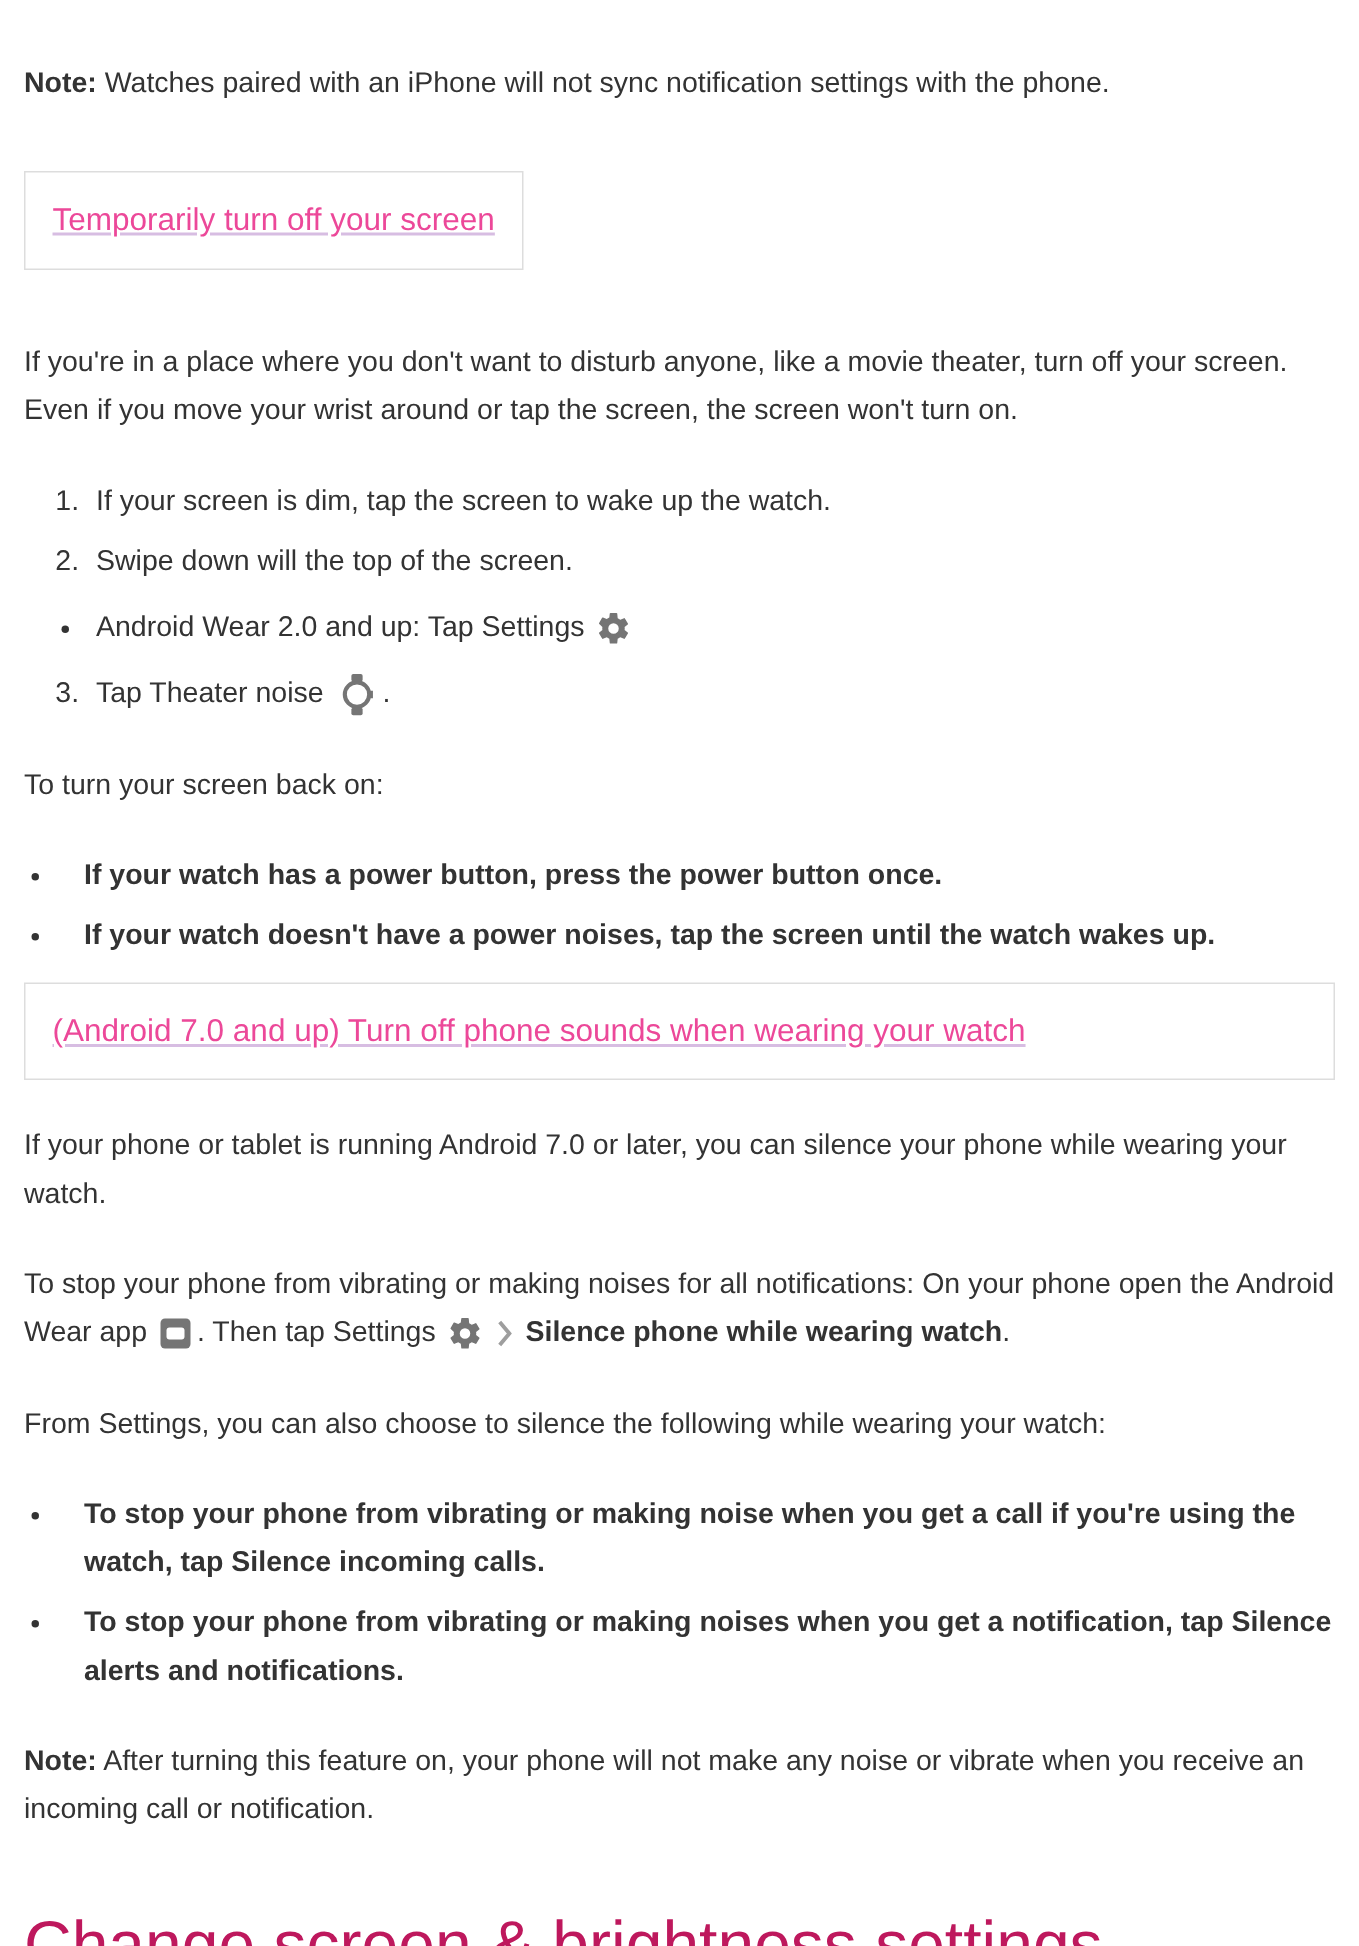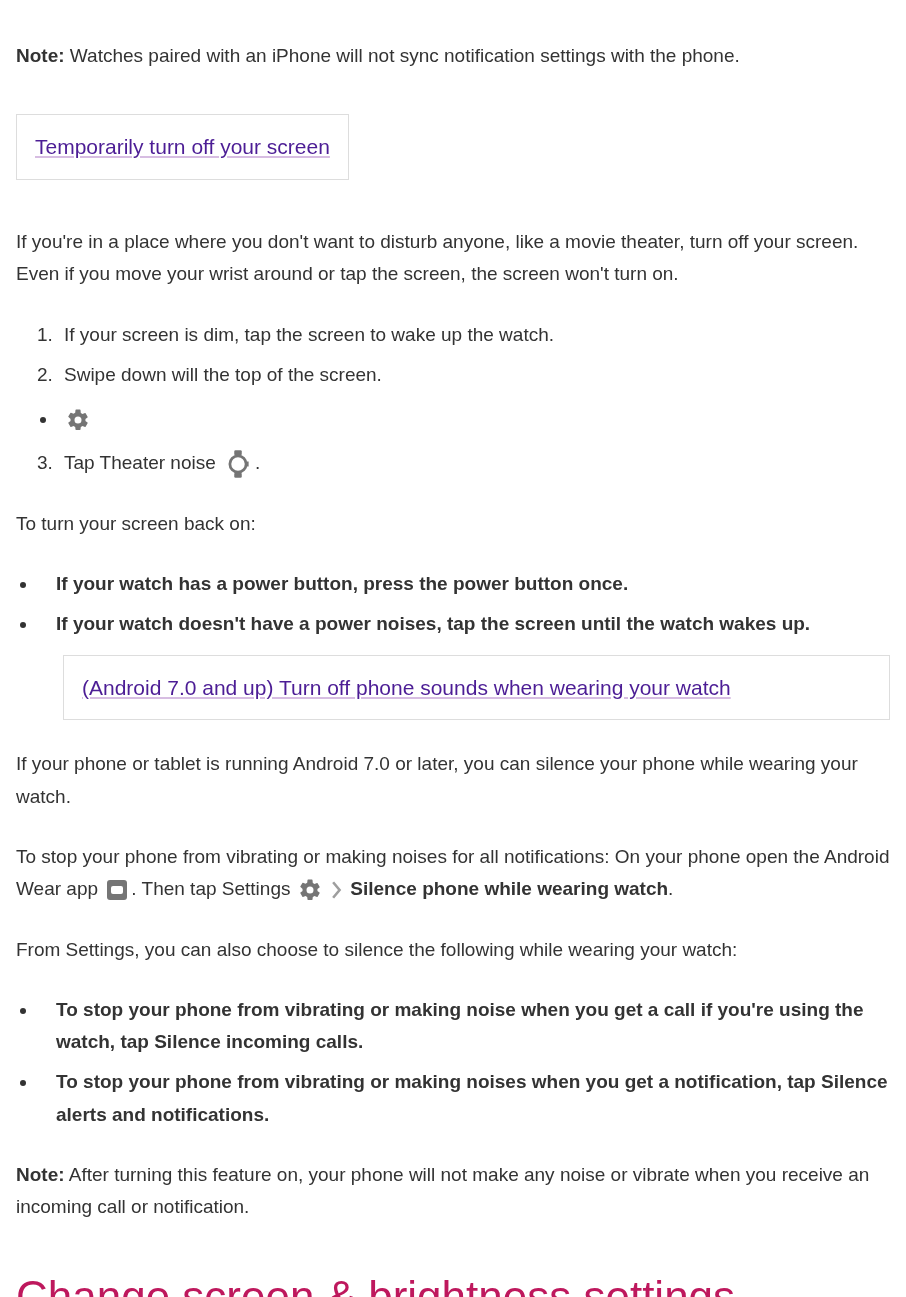--- a/index.html
+++ b/index.html
@@ -13,23 +13,23 @@
       background: #fff;
     }
     .note-label { font-weight: bold; }
     .accordion-box {
       border: 1px solid #ddd;
       padding: 14px 18px;
       margin: 14px 0 18px 0;
       display: inline-block;
       background: #fff;
     }
-    .accordion-box.wide { display: block; margin-left: 47px; }
+    .accordion-box.wide { display: block; }
     .accordion-title {
-      color: #4c1d95;
+      color: #ec4899;
       font-size: 21px;
       text-decoration: underline;
       text-decoration-color: rgba(155,89,182,0.4);
       cursor: pointer;
     }
     p { margin: 28px 0; }
     ol, ul { margin: 12px 0; padding-left: 42px; }
     ol li, ul li { margin: 8px 0; padding-left: 6px; }
     ul { list-style-type: disc; }
     ul.top-bullets { padding-left: 22px; }
@@ -64,21 +64,21 @@
 
 <p>If you're in a place where you don't want to disturb anyone, like a movie theater, turn off your screen. Even if you move your wrist around or tap the screen, the screen won't turn on.</p>
 
 <ol>
   <li>If your screen is dim, tap the screen to wake up the watch.</li>
   <li>Swipe down will the top of the screen.</li>
 </ol>
 
 <ul>
   <li>
-    <span class="icon-settings"><svg width="24" height="24" viewBox="0 0 24 24">
+    <span>Android Wear 2.0 and up: Tap Settings </span><span class="icon-settings"><svg width="24" height="24" viewBox="0 0 24 24">
           <path fill="#757575" d="M19.4 13a7.5 7.5 0 0 0 .1-1 7.5 7.5 0 0 0-.1-1l2.1-1.6a.5.5 0 0 0 .1-.7l-2-3.4a.5.5 0 0 0-.6-.2l-2.5 1a7.3 7.3 0 0 0-1.7-1L14.5 2a.5.5 0 0 0-.5-.4h-4A.5.5 0 0 0 9.5 2l-.3 2.7a7.3 7.3 0 0 0-1.7 1l-2.5-1a.5.5 0 0 0-.6.2l-2 3.4a.5.5 0 0 0 .1.7L4.6 11a7.5 7.5 0 0 0-.1 1 7.5 7.5 0 0 0 .1 1l-2.1 1.6a.5.5 0 0 0-.1.7l2 3.4a.5.5 0 0 0 .6.2l2.5-1a7.3 7.3 0 0 0 1.7 1l.3 2.7a.5.5 0 0 0 .5.4h4a.5.5 0 0 0 .5-.4l.3-2.7a7.3 7.3 0 0 0 1.7-1l2.5 1a.5.5 0 0 0 .6-.2l2-3.4a.5.5 0 0 0-.1-.7zM12 15.5A3.5 3.5 0 1 1 15.5 12 3.5 3.5 0 0 1 12 15.5z"></path>
         </svg></span>
   </li>
 </ul>
 
 <ol start="3">
   <li>
     <span>Tap Theater noise </span><span class="icon-watch"><svg width="30" height="30" viewBox="0 0 24 24">
           <circle cx="12" cy="12" r="6.5" fill="none" stroke="#757575" stroke-width="2.2"></circle>
           <rect x="9" y="1" width="6" height="4" rx="1" fill="#757575"></rect>

